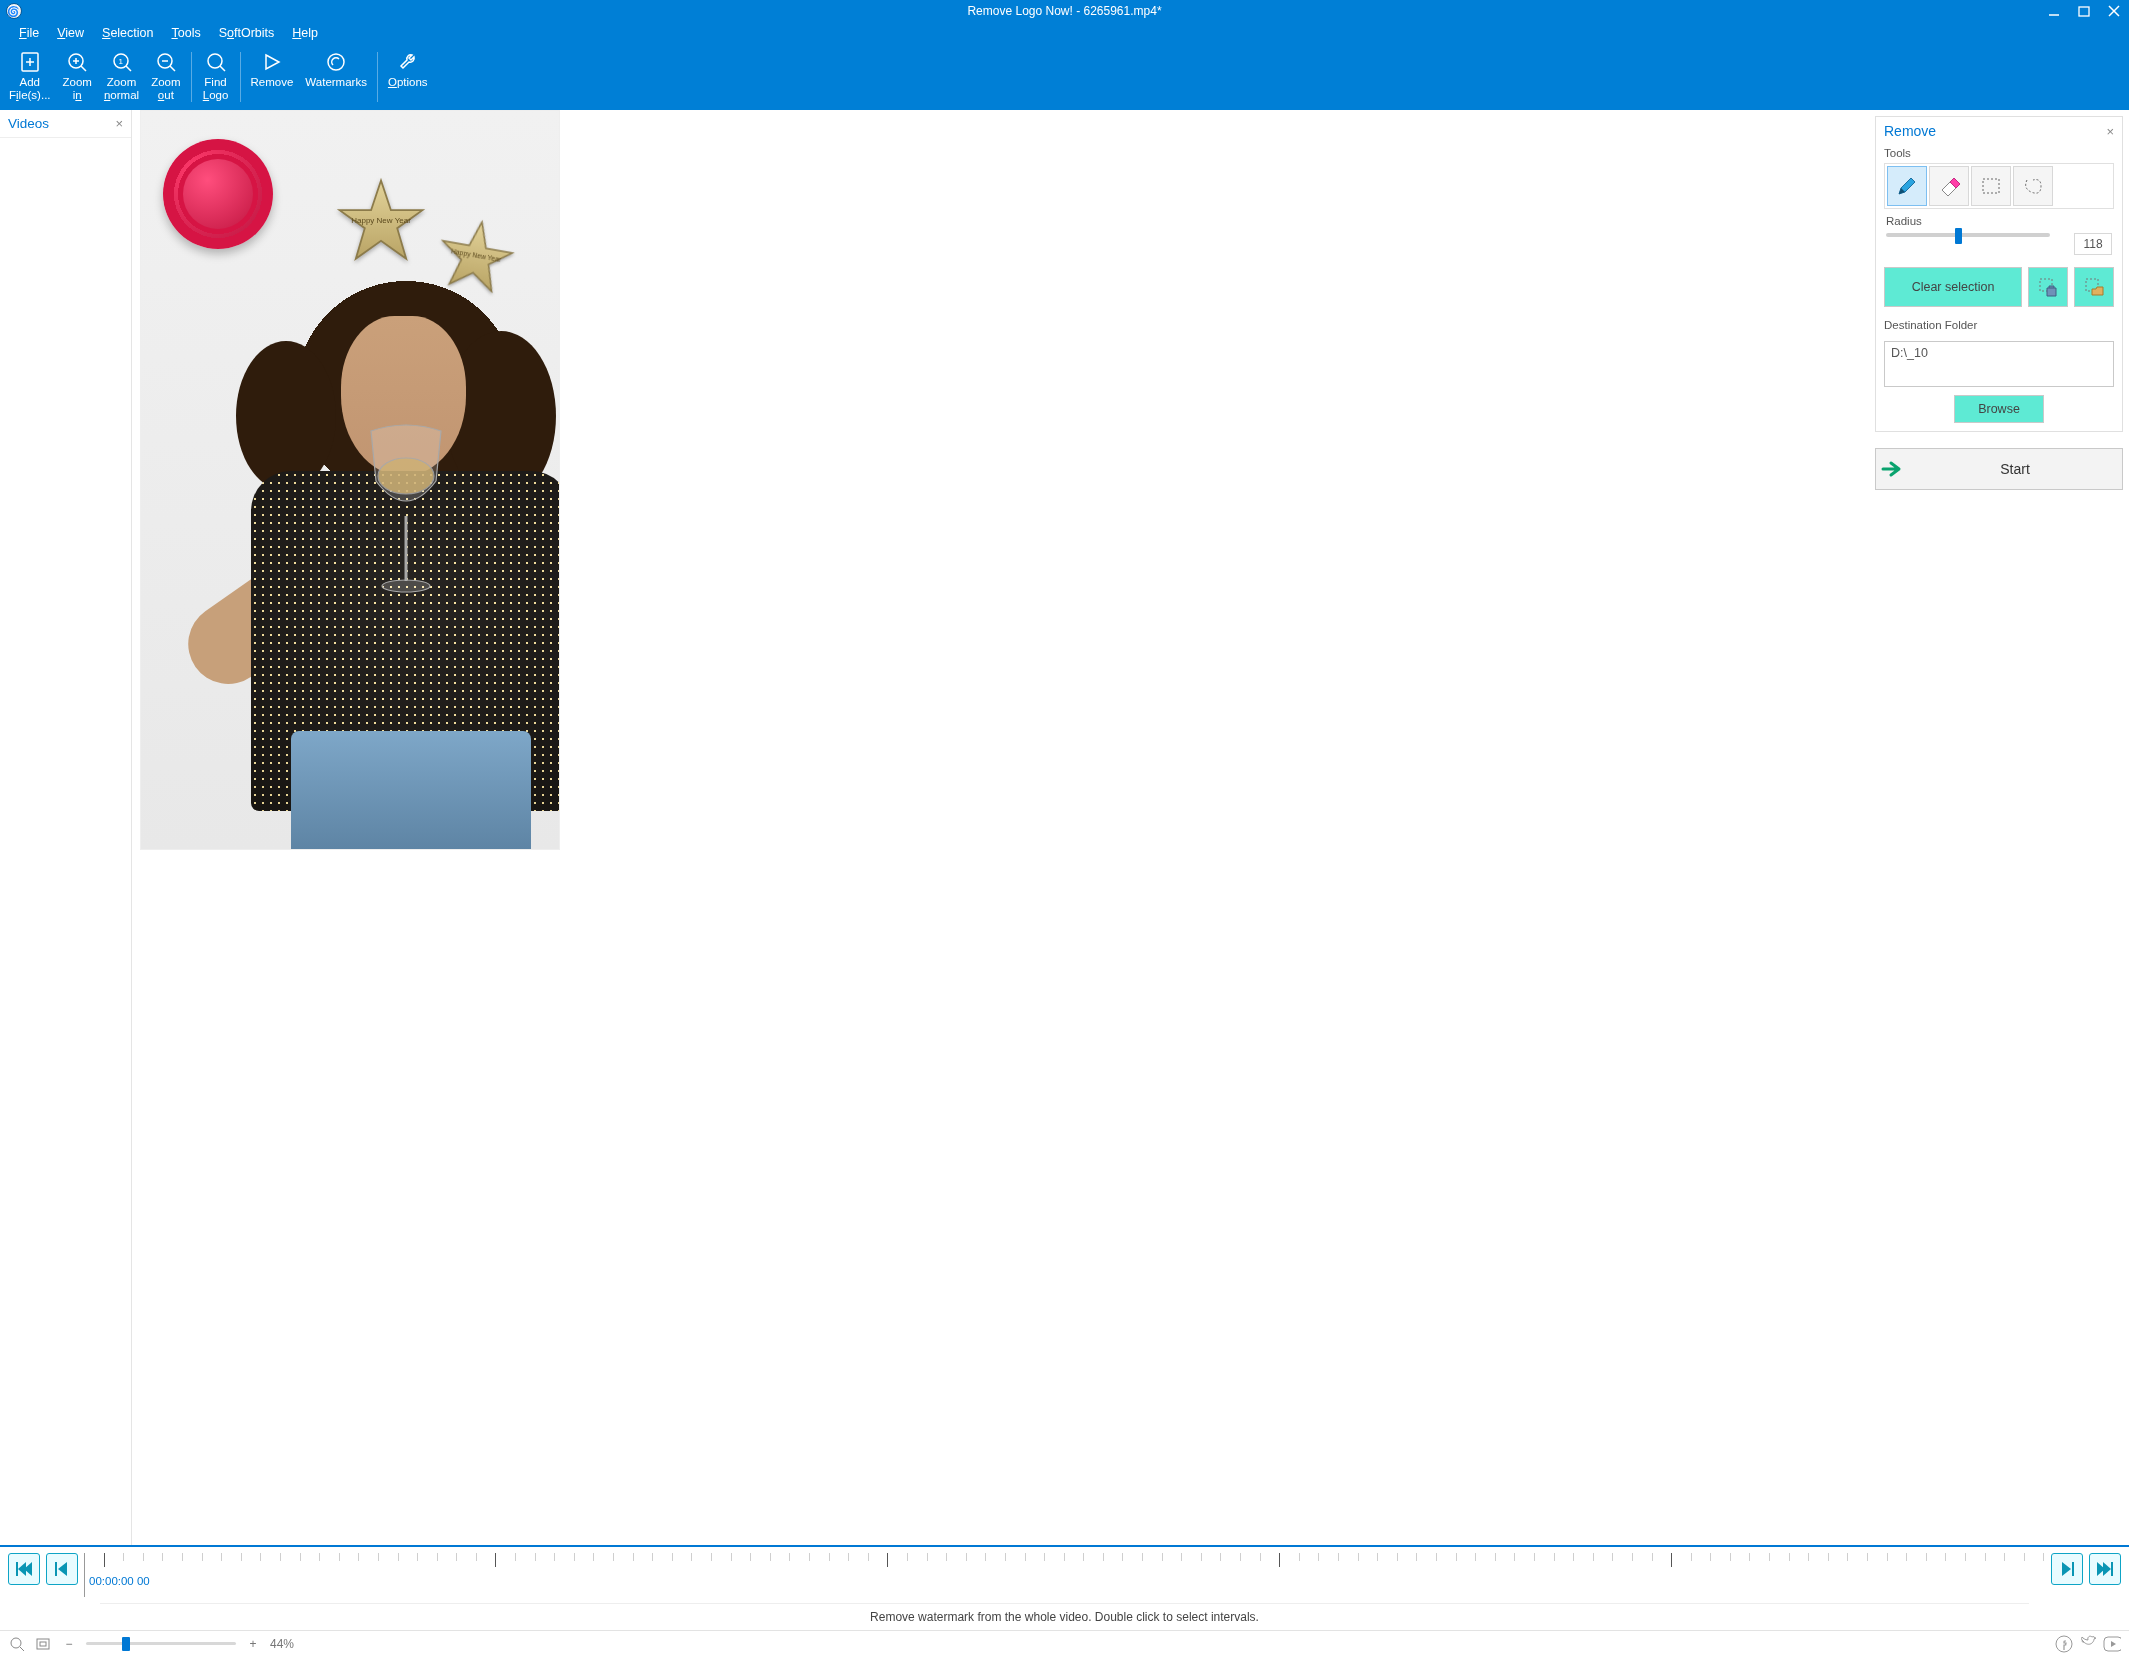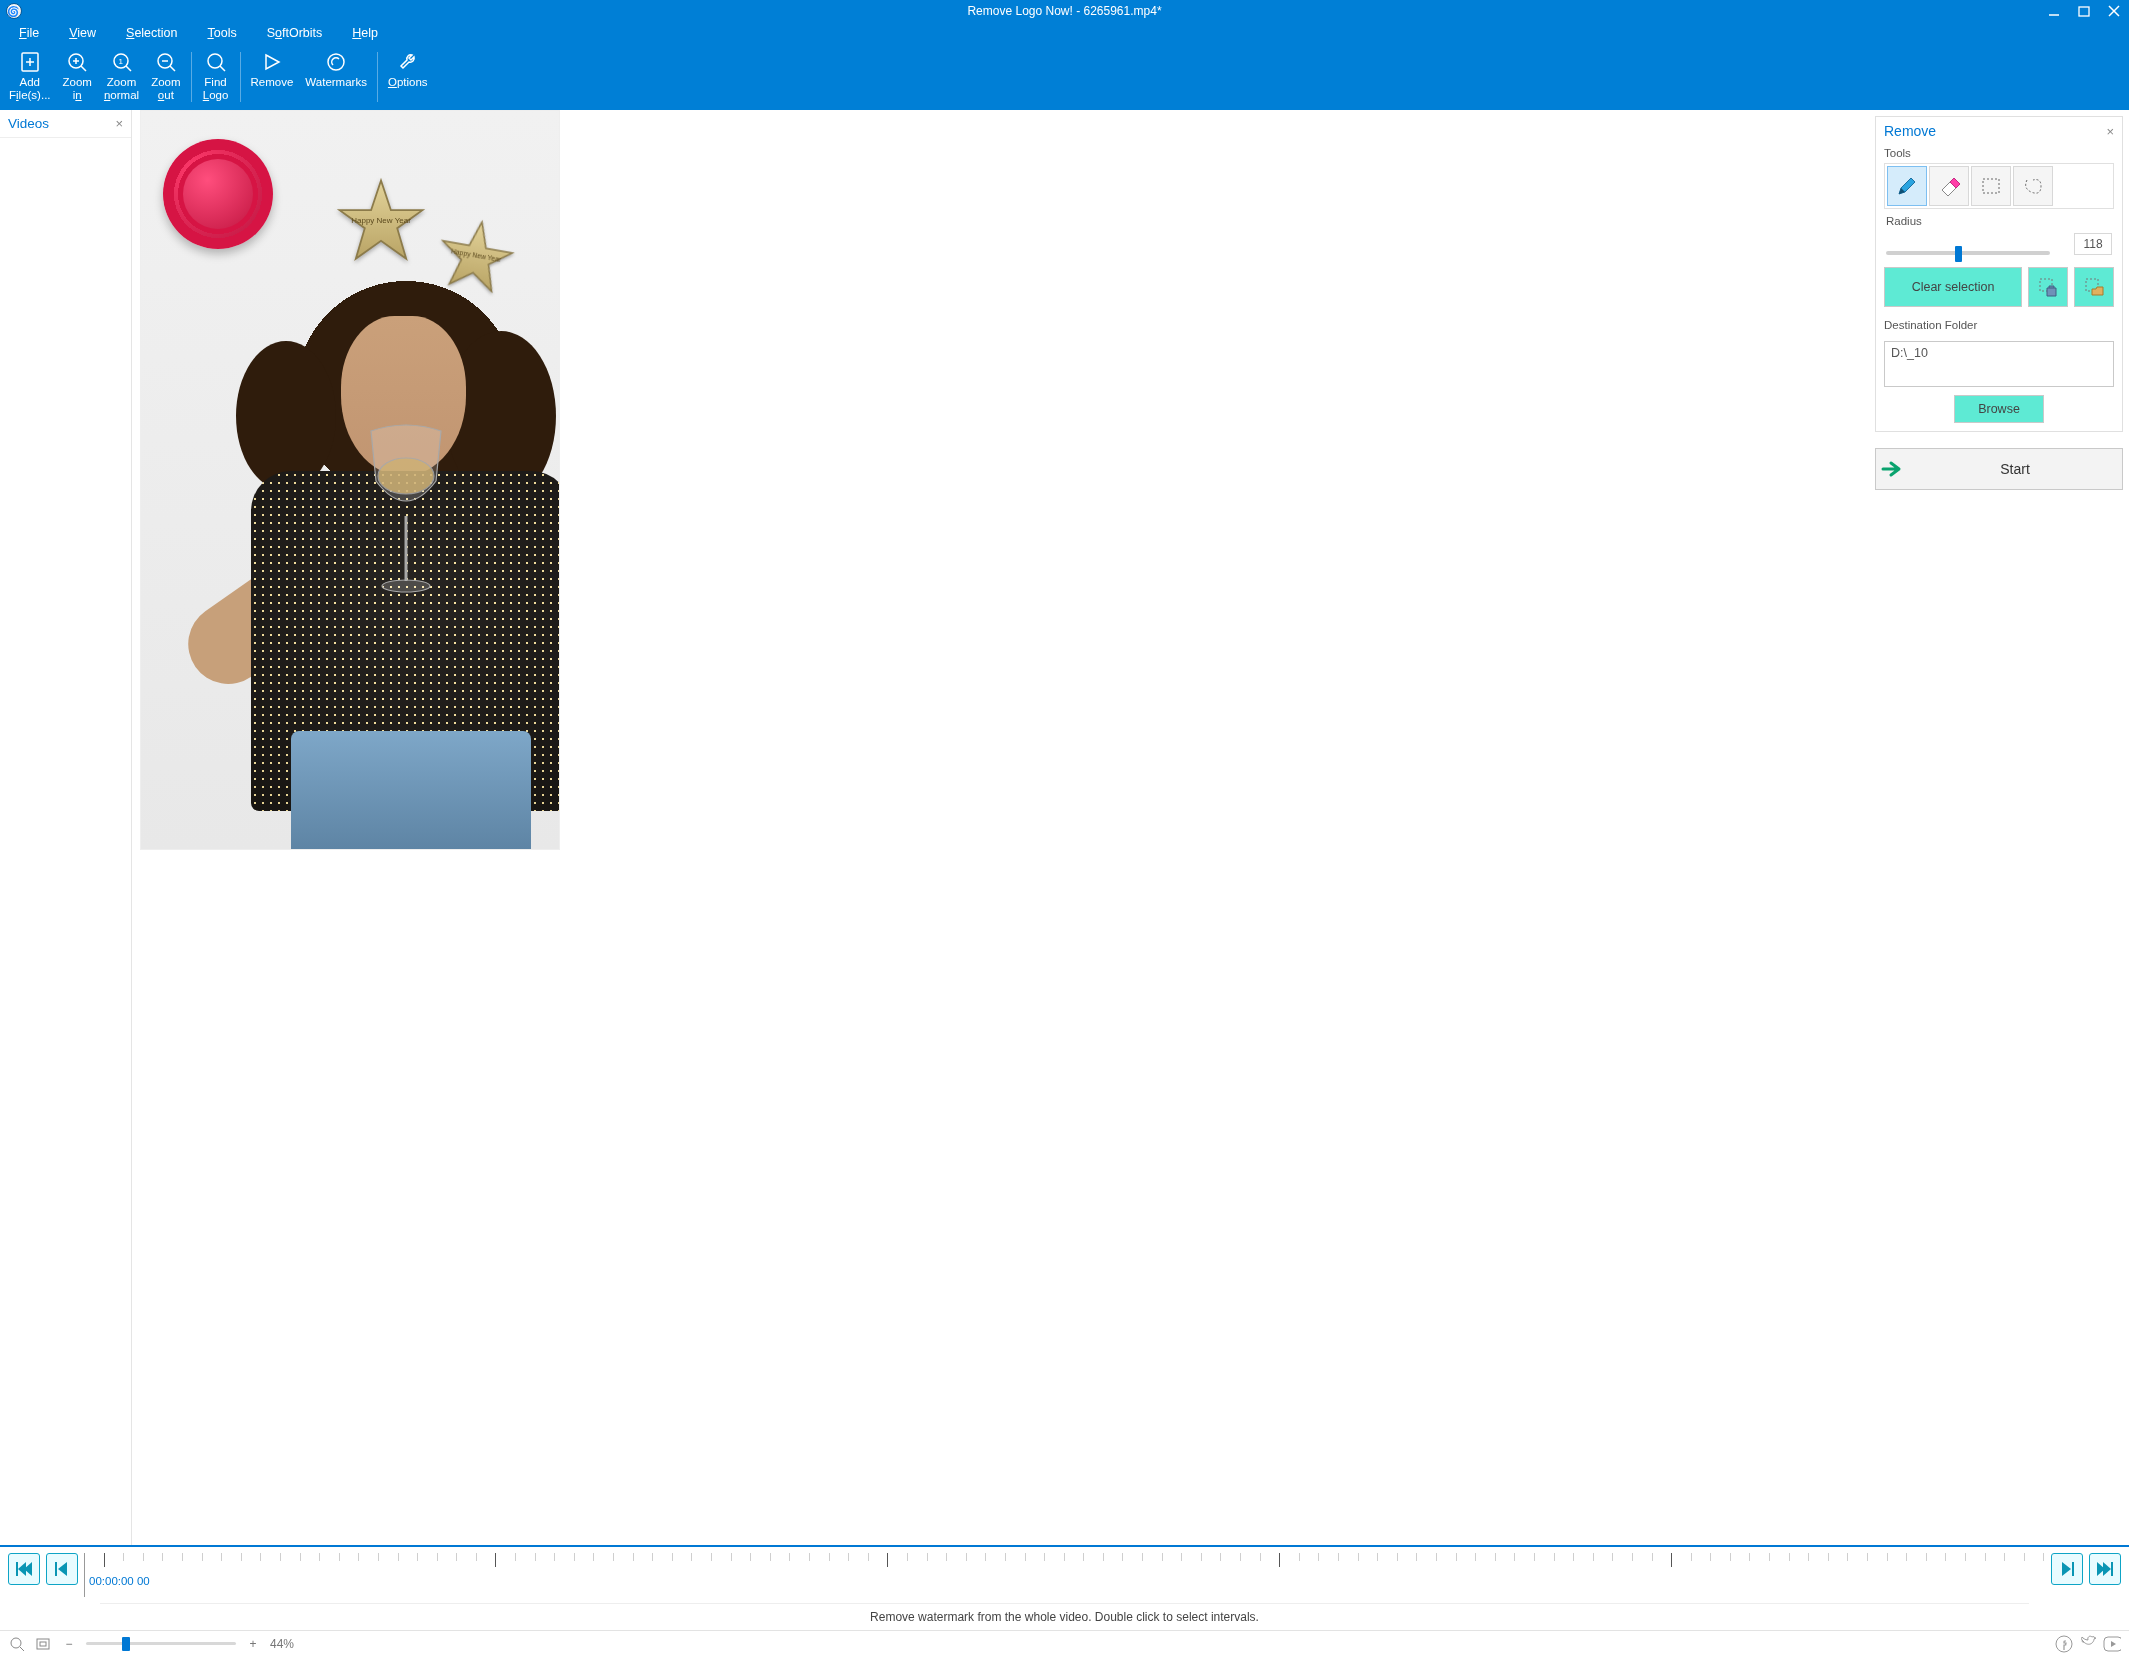--- a/index.html
+++ b/index.html
@@ -9,21 +9,21 @@
 
 .titlebar { height: 22px; background: #007fd6; display: flex; align-items: center; color: #fff; font-size: 12px; padding-left: 6px; }
 .titlebar-logo { width: 16px; height: 16px; border-radius: 50%; background: radial-gradient(circle at 40% 40%, #fff, #e8e8e8); border: 1px solid #0a5a99; margin-right: 6px; display:flex; align-items:center; justify-content:center; font-size:10px; }
 .titlebar-title { flex: 0 0 auto; margin: 0 auto; position:absolute; left:50%; transform:translateX(-50%); white-space:nowrap; }
 .titlebar-spacer { flex: 1; }
 .titlebar-btns { display: flex; height: 100%; }
 .titlebar-btn { width: 30px; display: flex; align-items: center; justify-content: center; cursor:pointer; }
 .titlebar-btn svg { stroke: #fff; fill: none; }
 
 
-.menubar { height: 22px; background: #007fd6; display: flex; align-items: center; padding-left: 10px; color:#fff; font-size:12.5px; gap: 12px; }
+.menubar { height: 22px; background: #007fd6; display: flex; align-items: center; padding-left: 10px; color:#fff; font-size:12.5px; gap: 0; }
 .menu-item { padding: 2px 9px; cursor:pointer; }
 .menu-item u { text-decoration: underline; }
 
 
 .toolbar { height: 66px; background: #007fd6; display: flex; align-items: stretch; color:#fff; padding-left:3px; }
 .tbtn { display:flex; flex-direction:column; align-items:center; justify-content:flex-start; padding: 4px 6px 2px; font-size: 11.5px; line-height:1.15; cursor:pointer; min-width:40px; text-align:center; }
 .tbtn-icon { height: 28px; display:flex; align-items:center; justify-content:center; }
 .tbtn svg { stroke:#fff; fill:none; stroke-width:1.5; }
 .tsep { width:1px; background: rgba(255,255,255,0.35); margin: 8px 4px; }
 
@@ -94,21 +94,21 @@
 .remove-box { border:1px solid #e0e0e0; margin:6px 6px 8px; padding-bottom:8px; }
 .remove-hdr { display:flex; align-items:center; padding: 6px 8px; }
 .remove-title { color:#0078d4; font-size:14px; flex:1; }
 .remove-close { color:#888; cursor:pointer; font-size:13px; }
 .group-label { font-size:11.5px; color:#555; padding: 2px 8px 4px; }
 .tools-row { border:1px solid #e0e0e0; margin: 0 8px; display:flex; padding:2px; background:#fff; }
 .tool { width:40px; height:40px; display:flex; align-items:center; justify-content:center; border:1px solid transparent; cursor:pointer; margin-right:2px; }
 .tool.active { background:#d5ecfb; border-color:#7dbff1; }
 .tool.hov { background:#f5f5f5; border-color:#d8d8d8; }
 .tool svg { width:24px; height:24px; }
-.radius-row { padding: 6px 10px 0; display:flex; align-items:flex-end; gap:24px; }
+.radius-row { padding: 6px 10px 0; display:flex; align-items:flex-start; gap:24px; }
 .radius-label { font-size:11.5px; color:#555; margin: 6px 0 0 10px; }
 .slider { flex:1; height:4px; background:#d0d0d0; position:relative; border-radius:2px; }
 .slider-thumb { position:absolute; top:-5px; width:7px; height:16px; background:#0078d4; border-radius:1px; }
 .radius-val { width:38px; height:22px; border:1px solid #d8d8d8; text-align:center; font-size:12px; display:flex; align-items:center; justify-content:center; color:#555; }
 .sel-row { display:flex; gap:6px; margin: 12px 8px 0; }
 .btn { border:1px solid #c9c9c9; background:#5eead4; height:40px; display:flex; align-items:center; justify-content:center; cursor:pointer; font-size:12.5px; color:#444; }
 .btn.clear { flex:1; }
 .btn.sm { width:40px; }
 .dest-box { border:1px solid #c9c9c9; margin: 6px 8px 0; height:46px; padding:4px 6px; font-size:12.5px; color:#555; background:#fff; }
 .browse-wrap { display:flex; justify-content:center; margin:8px 8px 0; }

